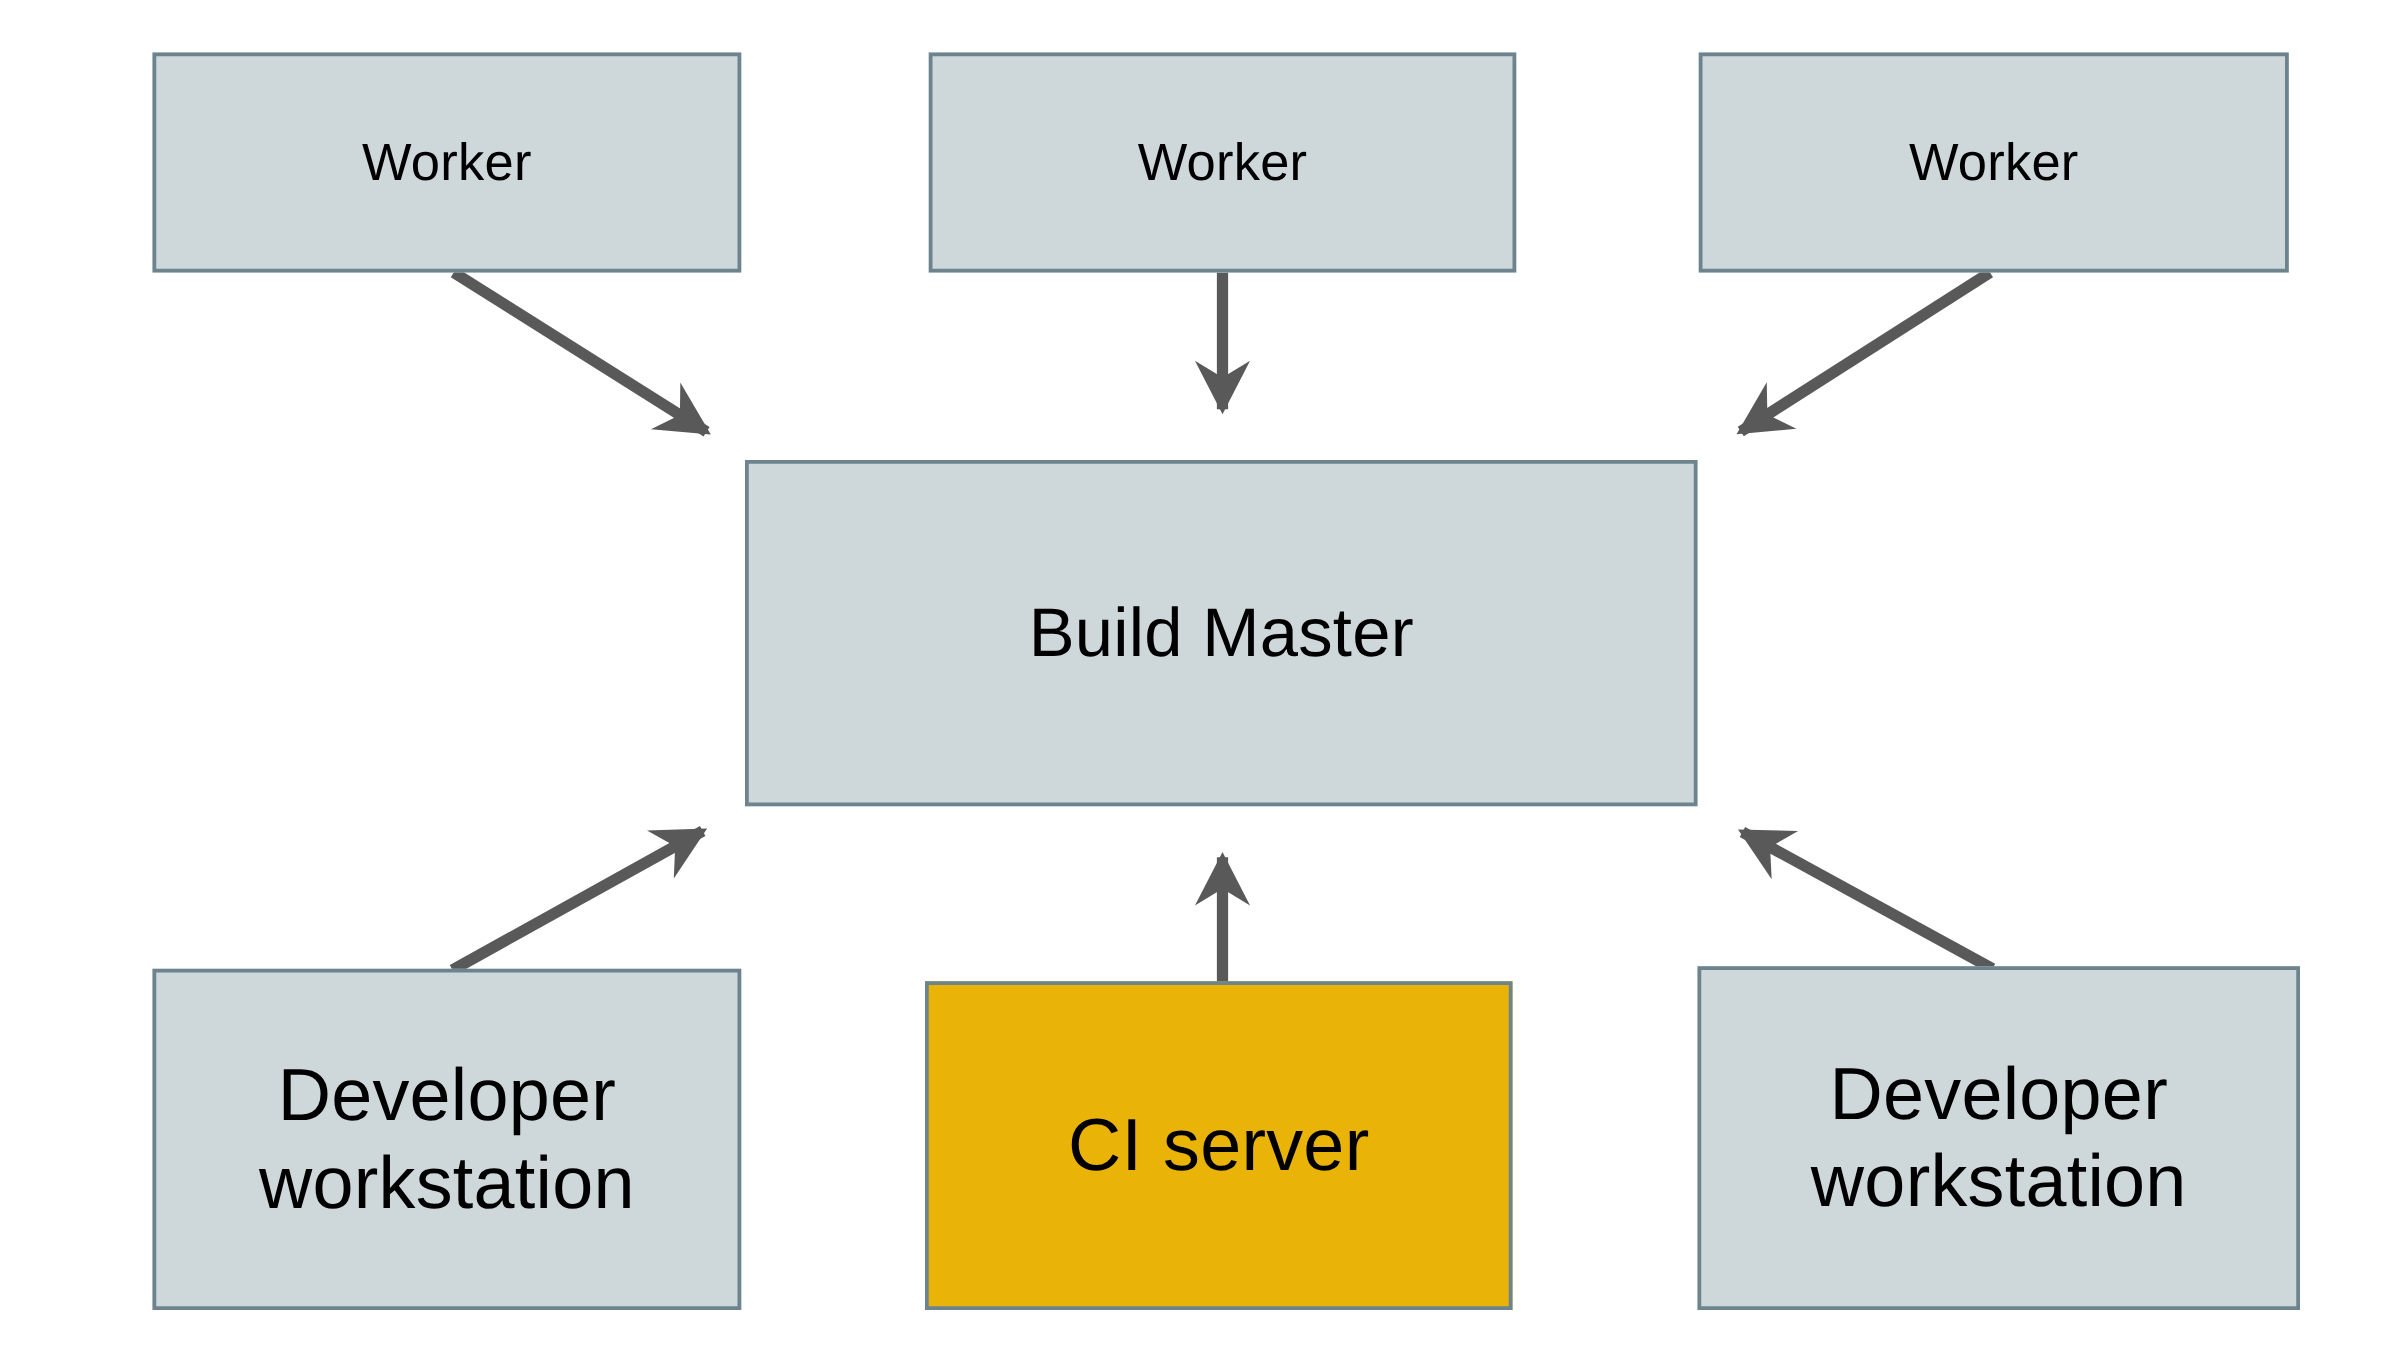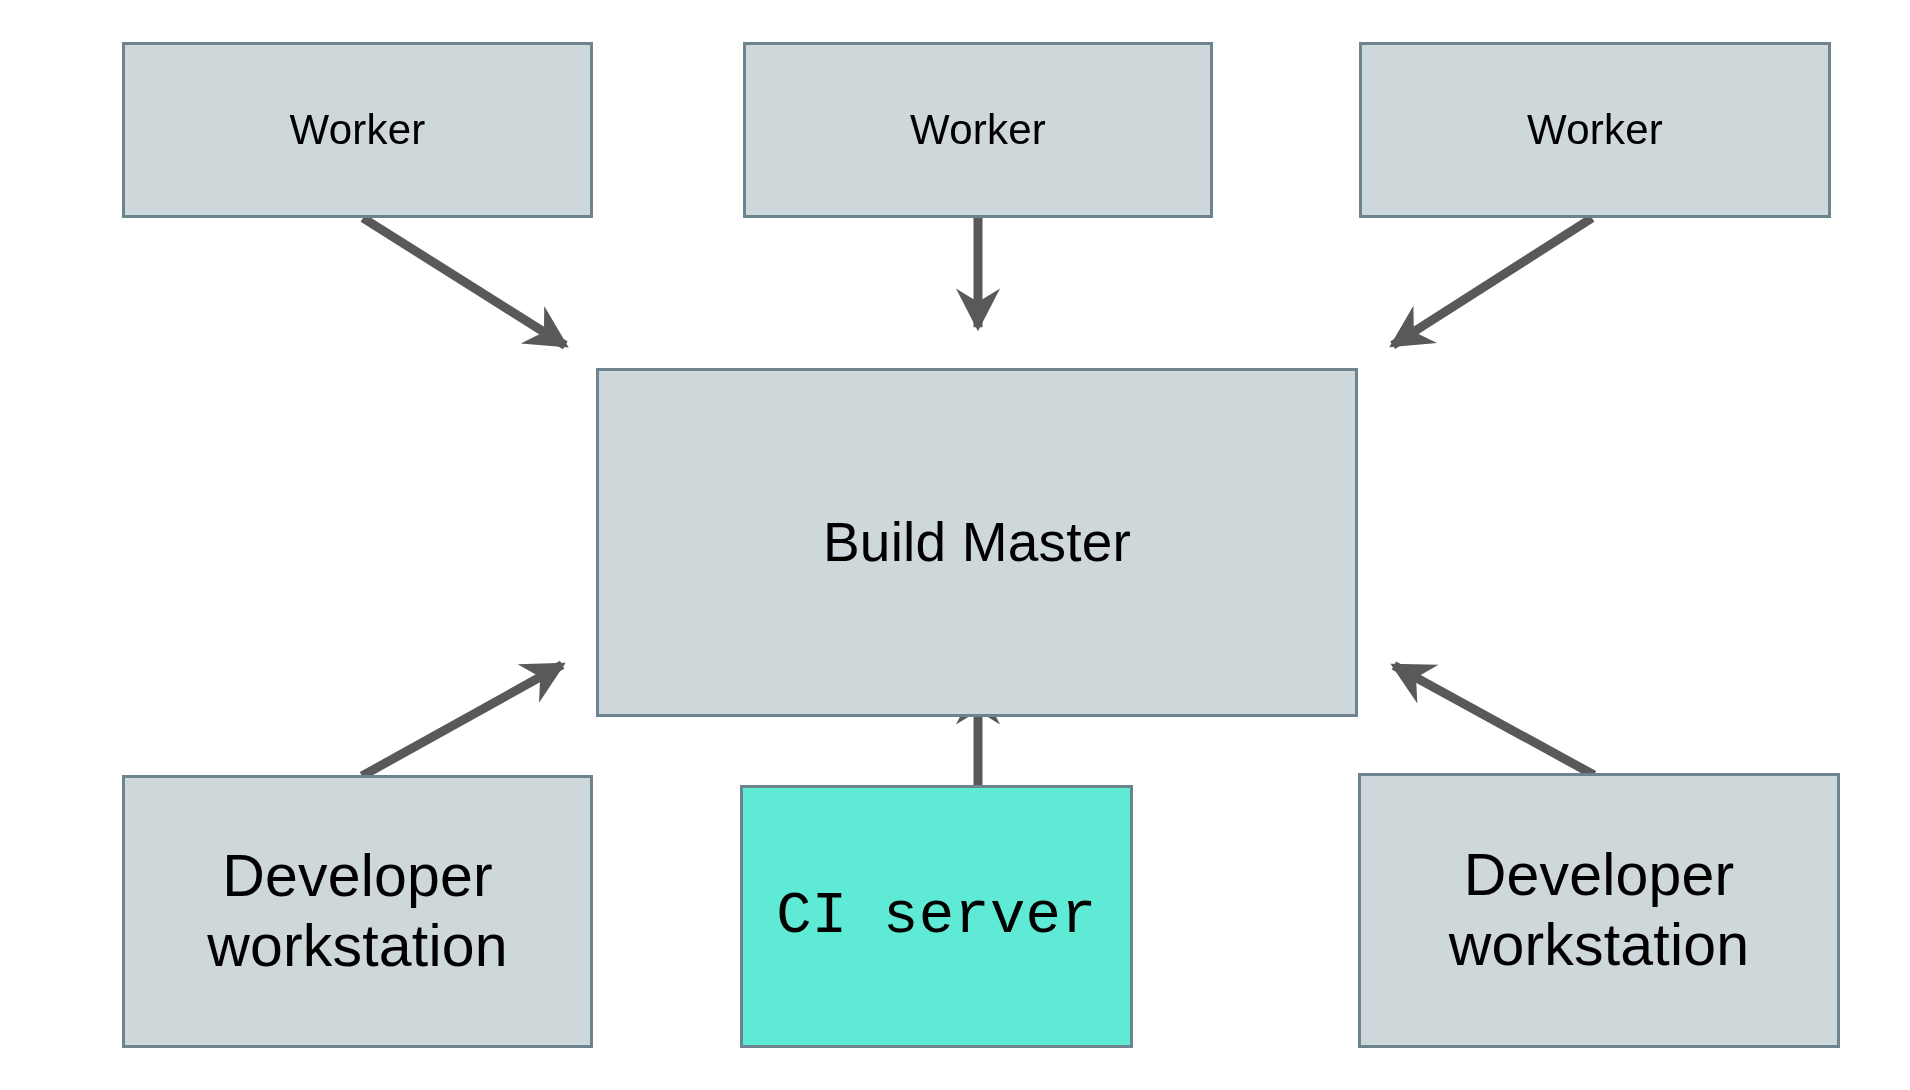--- a/index.html
+++ b/index.html
@@ -71,30 +71,30 @@
   </div>
 
   <div class="node" style="left: 743px; top: 42px; width: 470px; height: 176px; background: rgb(206, 215, 218); border-color: rgb(109, 132, 143); border-width: 3px;">
     <div class="node-label lbl-lg">Worker</div>
   </div>
 
   <div class="node" style="left: 1359px; top: 42px; width: 472px; height: 176px; background: rgb(206, 215, 218); border-color: rgb(109, 132, 143); border-width: 3px;">
     <div class="node-label lbl-lg">Worker</div>
   </div>
 
-  <div class="node" style="left: 596px; top: 368px; width: 762px; height: 349px; background: rgb(206, 215, 218); border-color: rgb(109, 132, 143); border-width: 3px;">
+  <div class="node" style="left: 596px; top: 368px; width: 762px; height: 277px; background: rgb(206, 215, 218); border-color: rgb(109, 132, 143); border-width: 3px;">
     <div class="node-label lbl-md">Build Master</div>
   </div>
 
   <div class="node" style="left: 122px; top: 775px; width: 471px; height: 273px; background: rgb(206, 215, 218); border-color: rgb(109, 132, 143); border-width: 3px;">
     <div class="node-label lbl-xl">Developer
 workstation</div>
   </div>
 
-  <div class="node" style="left: 740px; top: 785px; width: 393px; height: 263px; background: #5eead4; border-color: rgb(109, 132, 143); border-width: 3px; font-family: Liberation Mono, monospace;">
+  <div class="node" style="left: 740px; top: 785px; width: 470px; height: 263px; background: #eab308; border-color: rgb(109, 132, 143); border-width: 3px;">
     <div class="node-label lbl-xl">CI server</div>
   </div>
 
   <div class="node" style="left: 1358px; top: 773px; width: 482px; height: 275px; background: rgb(206, 215, 218); border-color: rgb(109, 132, 143); border-width: 3px;">
     <div class="node-label lbl-xl">Developer
 workstation</div>
   </div>
 
 </div>
 

